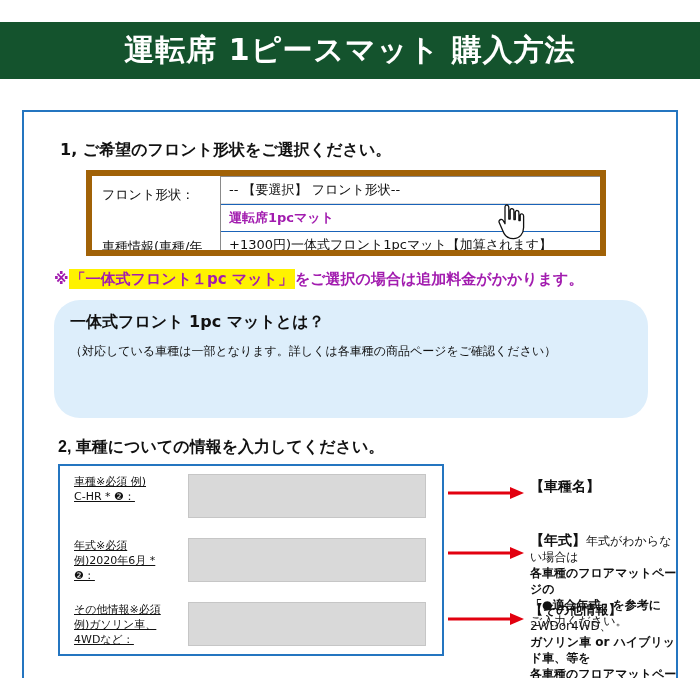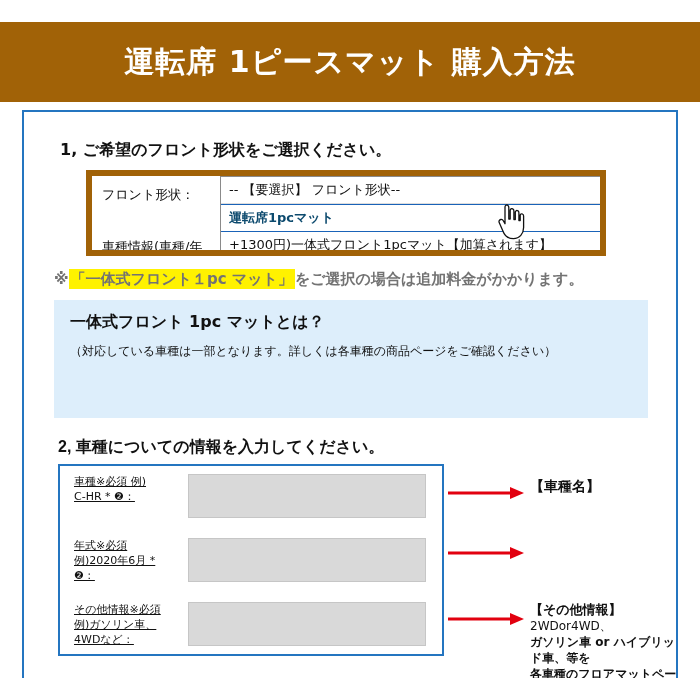--- a/index.html
+++ b/index.html
@@ -20,22 +20,22 @@
     background: #ffffff;
     box-sizing: border-box;
   }
 
   
   .header {
     position: absolute;
     left: 0;
     top: 22px;
     width: 700px;
-    height: 80px;
-    background: #a16207;
+    height: 57px;
+    background: #14532d;
     display: flex;
     align-items: center;
     justify-content: center;
   }
   .header-title {
     color: #ffffff;
     font-size: 30px;
     font-weight: bold;
     letter-spacing: 1px;
     white-space: nowrap;
@@ -101,21 +101,21 @@
     line-height: 26px;
     padding: 0 8px;
     font-size: 13px;
     color: #111111;
     white-space: nowrap;
     font-family: "DejaVu Sans", "Liberation Sans", sans-serif;
     border-bottom: 1px solid #dddddd;
   }
   .dd-item.selected {
     background: #ffffff;
-    color: #0c4a6e;
+    color: #a21caf;
     font-weight: bold;
     border-top: 1px solid #1a63b8;
     border-bottom: 1px solid #1a63b8;
   }
   .dd-item.last { border-bottom: none; }
 
   
   .cursor {
     position: absolute;
     left: 470px;
@@ -124,39 +124,40 @@
     height: 36px;
   }
 
   
   .note1 {
     position: absolute;
     left: 30px;
     top: 158px;
     font-size: 15px;
     font-weight: bold;
-    color: #737373;
+    color: #a21caf;
     font-family: "DejaVu Sans", "Liberation Sans", sans-serif;
     white-space: nowrap;
   }
   .hl {
     background: #fff200;
     padding: 1px 2px;
   }
 
   
   .infobox {
     position: absolute;
     left: 30px;
     top: 188px;
     width: 594px;
     height: 118px;
     background: #ddeefb;
     box-sizing: border-box;
     padding: 12px 16px;
+    border-radius: 26px;
   }
   .infobox-title {
     font-size: 16px;
     font-weight: bold;
     color: #111111;
     margin-bottom: 10px;
     font-family: "DejaVu Sans", "Liberation Sans", sans-serif;
   }
   .infobox-line {
     font-size: 14px;
@@ -331,20 +332,28 @@
       <svg width="76" height="14" viewBox="0 0 76 14" xmlns="http://www.w3.org/2000/svg">
         <line x1="0" y1="7" x2="62" y2="7" stroke="#e2000f" stroke-width="3"></line>
         <polygon points="62,1 76,7 62,13" fill="#e2000f"></polygon>
       </svg>
     </div>
 
     <div class="ann" style="left:506px; top:366px; width:130px;">
       <span class="ann-title">【車種名】</span>
     </div>
 
+    <div class="ann" style="left:506px; top:420px; width:150px;">
+      <div>
+        <span class="ann-title">【年式】</span><span>年式がわからない場合は</span>
+      </div>
+      <div><b>各車種のフロアマットページの</b></div>
+      <div><b>「●適合年式」を参考に</b></div>
+      <div>ご入力ください。</div>
+    </div>
 
     <div class="ann" style="left:506px; top:490px; width:150px;">
       <div>
         <span class="ann-title small">【その他情報】</span><span>2WDor4WD、</span>
       </div>
       <div><b>ガソリン車 or ハイブリッド車、等を</b></div>
       <div><b>各車種のフロアマットページを参考に</b></div>
       <div>ご入力ください。</div>
     </div>
 

